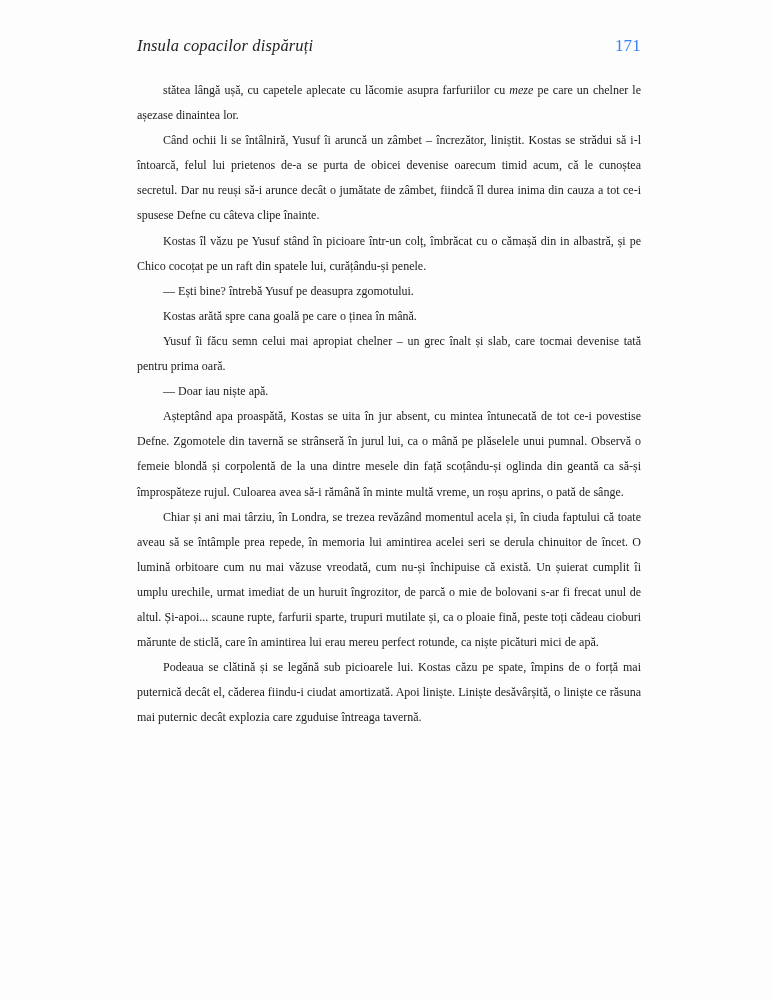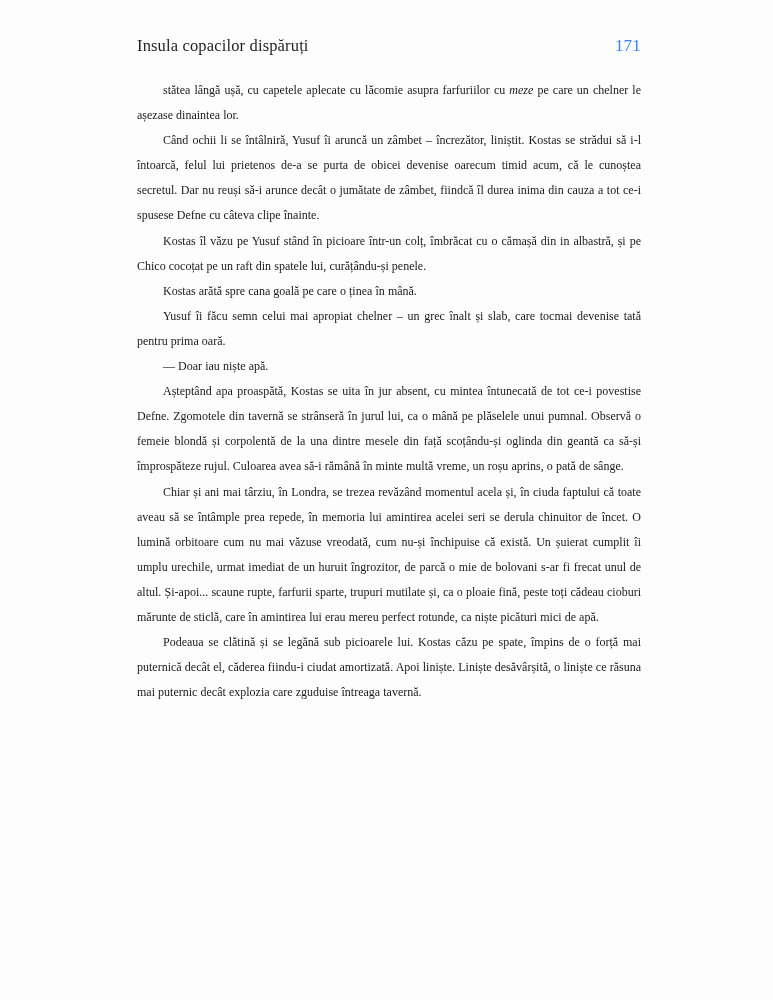--- a/index.html
+++ b/index.html
@@ -29,20 +29,21 @@
     width: 504px;
   }
   .running-head {
     display: flex;
     align-items: baseline;
     justify-content: space-between;
     width: 100%;
     margin-bottom: 22px;
   }
   .running-head-title {
+    font-style: italic;
     font-size: 16.5px;
     letter-spacing: 0.15px;
     color: #1f1f1f;
     white-space: nowrap;
   }
   .folio {
     font-size: 17px;
     font-style: normal;
     color: #3b82f6;
     letter-spacing: 0.2px;
@@ -75,20 +76,21 @@
 
     <div class="running-head">
       <div class="running-head-title">Insula copacilor dispăruți</div>
       <div class="folio">171</div>
     </div>
 
     <div class="body-copy">
         <p class="para">stătea lângă ușă, cu capetele aplecate cu lăcomie asupra farfuriilor cu <em>meze</em> pe care un chelner le așezase dinaintea lor.</p>
         <p class="para">Când ochii li se întâlniră, Yusuf îi aruncă un zâmbet – încrezător, liniștit. Kostas se strădui să i-l întoarcă, felul lui prietenos de-a se purta de obicei devenise oarecum timid acum, că le cunoștea secretul. Dar nu reuși să-i arunce decât o jumătate de zâmbet, fiindcă îl durea inima din cauza a tot ce-i spusese Defne cu câteva clipe înainte.</p>
         <p class="para">Kostas îl văzu pe Yusuf stând în picioare într-un colț, îmbrăcat cu o cămașă din in albastră, și pe Chico cocoțat pe un raft din spatele lui, curățându-și penele.</p>
+        <p class="para">— Ești bine? întrebă Yusuf pe deasupra zgomotului.</p>
         <p class="para">Kostas arătă spre cana goală pe care o ținea în mână.</p>
         <p class="para">Yusuf îi făcu semn celui mai apropiat chelner – un grec înalt și slab, care tocmai devenise tată pentru prima oară.</p>
         <p class="para">— Doar iau niște apă.</p>
         <p class="para">Așteptând apa proaspătă, Kostas se uita în jur absent, cu mintea întunecată de tot ce-i povestise Defne. Zgomotele din tavernă se strânseră în jurul lui, ca o mână pe plăselele unui pumnal. Observă o femeie blondă și corpolentă de la una dintre mesele din față scoțându-și oglinda din geantă ca să-și împrospăteze rujul. Culoarea avea să-i rămână în minte multă vreme, un roșu aprins, o pată de sânge.</p>
         <p class="para">Chiar și ani mai târziu, în Londra, se trezea revăzând momentul acela și, în ciuda faptului că toate aveau să se întâmple prea repede, în memoria lui amintirea acelei seri se derula chinuitor de încet. O lumină orbitoare cum nu mai văzuse vreodată, cum nu-și închipuise că există. Un șuierat cumplit îi umplu urechile, urmat imediat de un huruit îngrozitor, de parcă o mie de bolovani s-ar fi frecat unul de altul. Și-apoi... scaune rupte, farfurii sparte, trupuri mutilate și, ca o ploaie fină, peste toți cădeau cioburi mărunte de sticlă, care în amintirea lui erau mereu perfect rotunde, ca niște picături mici de apă.</p>
         <p class="para">Podeaua se clătină și se legănă sub picioarele lui. Kostas căzu pe spate, împins de o forță mai puternică decât el, căderea fiindu-i ciudat amortizată. Apoi liniște. Liniște desăvârșită, o liniște ce răsuna mai puternic decât explozia care zguduise întreaga tavernă.</p>
       </div>
 
   </div>
 

